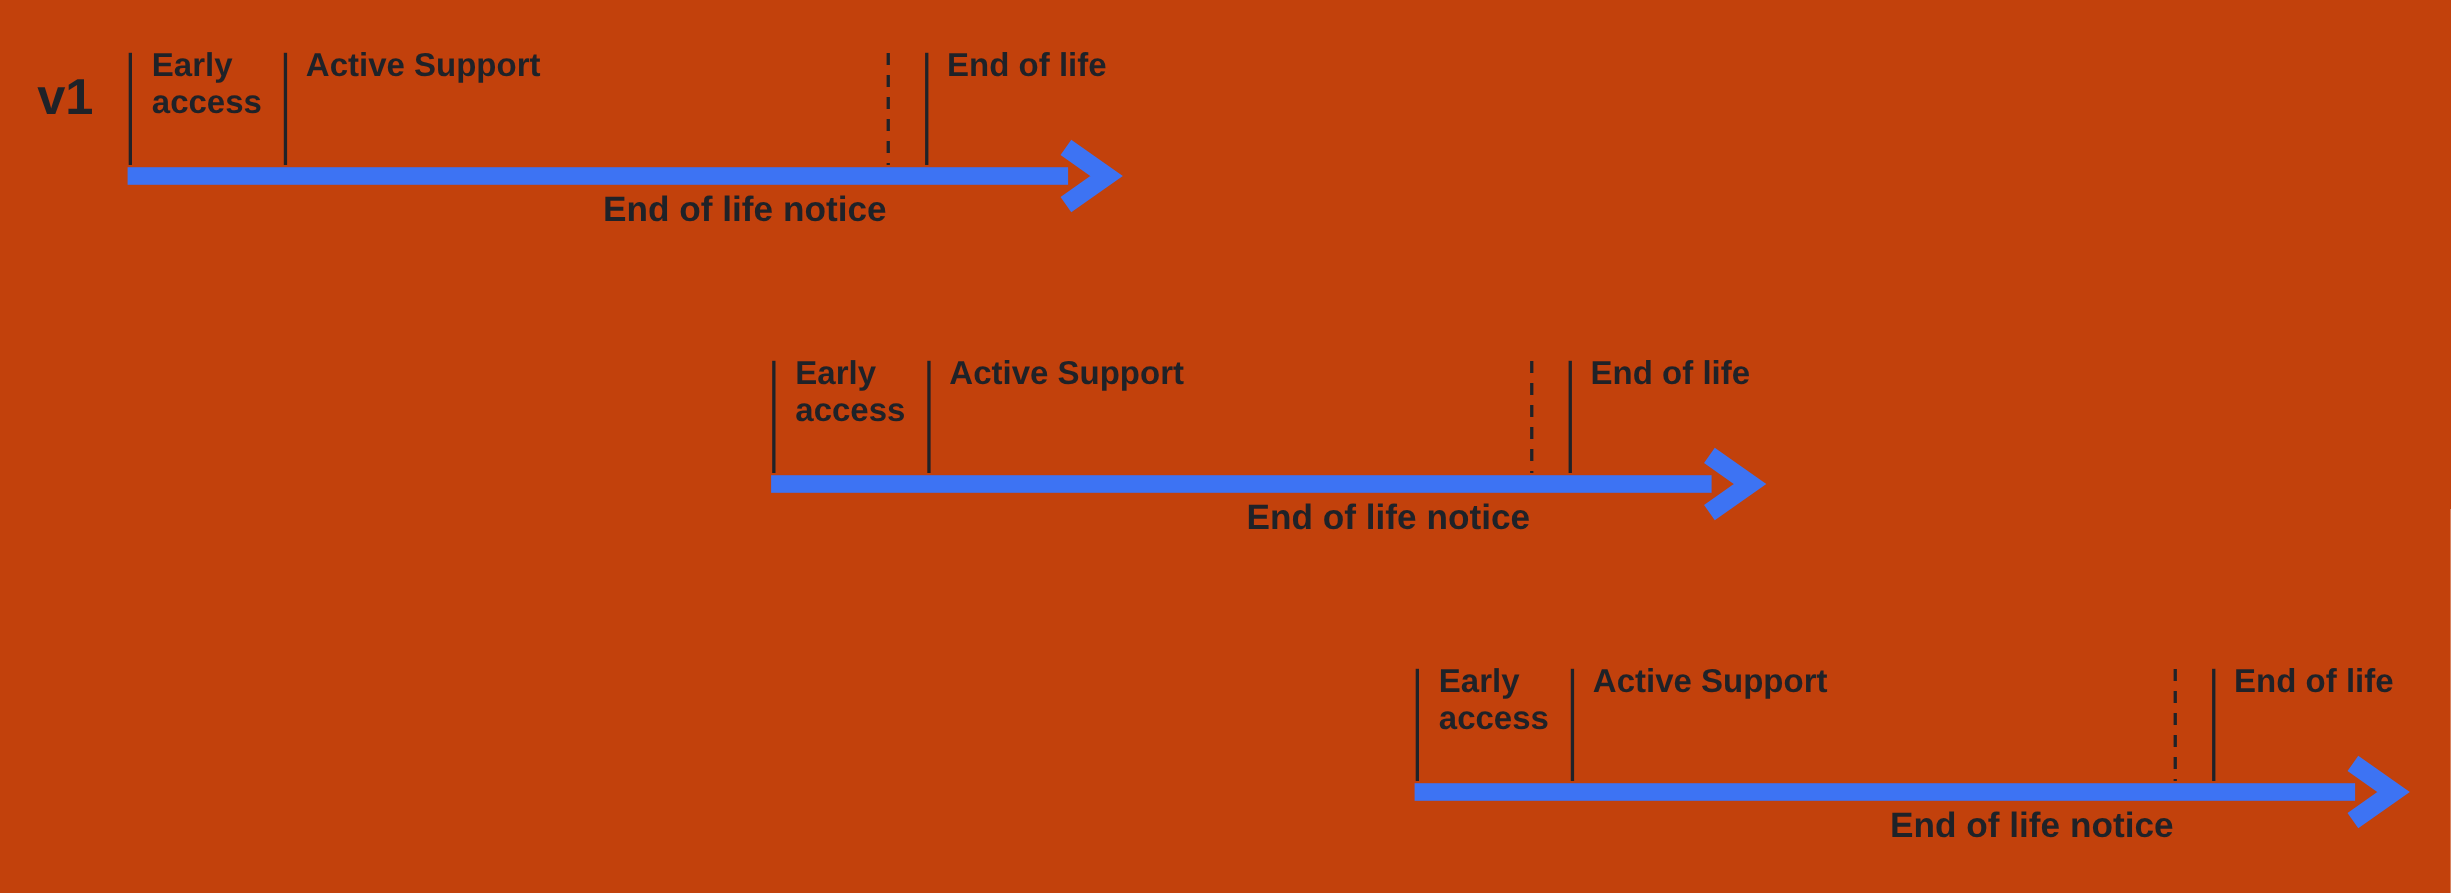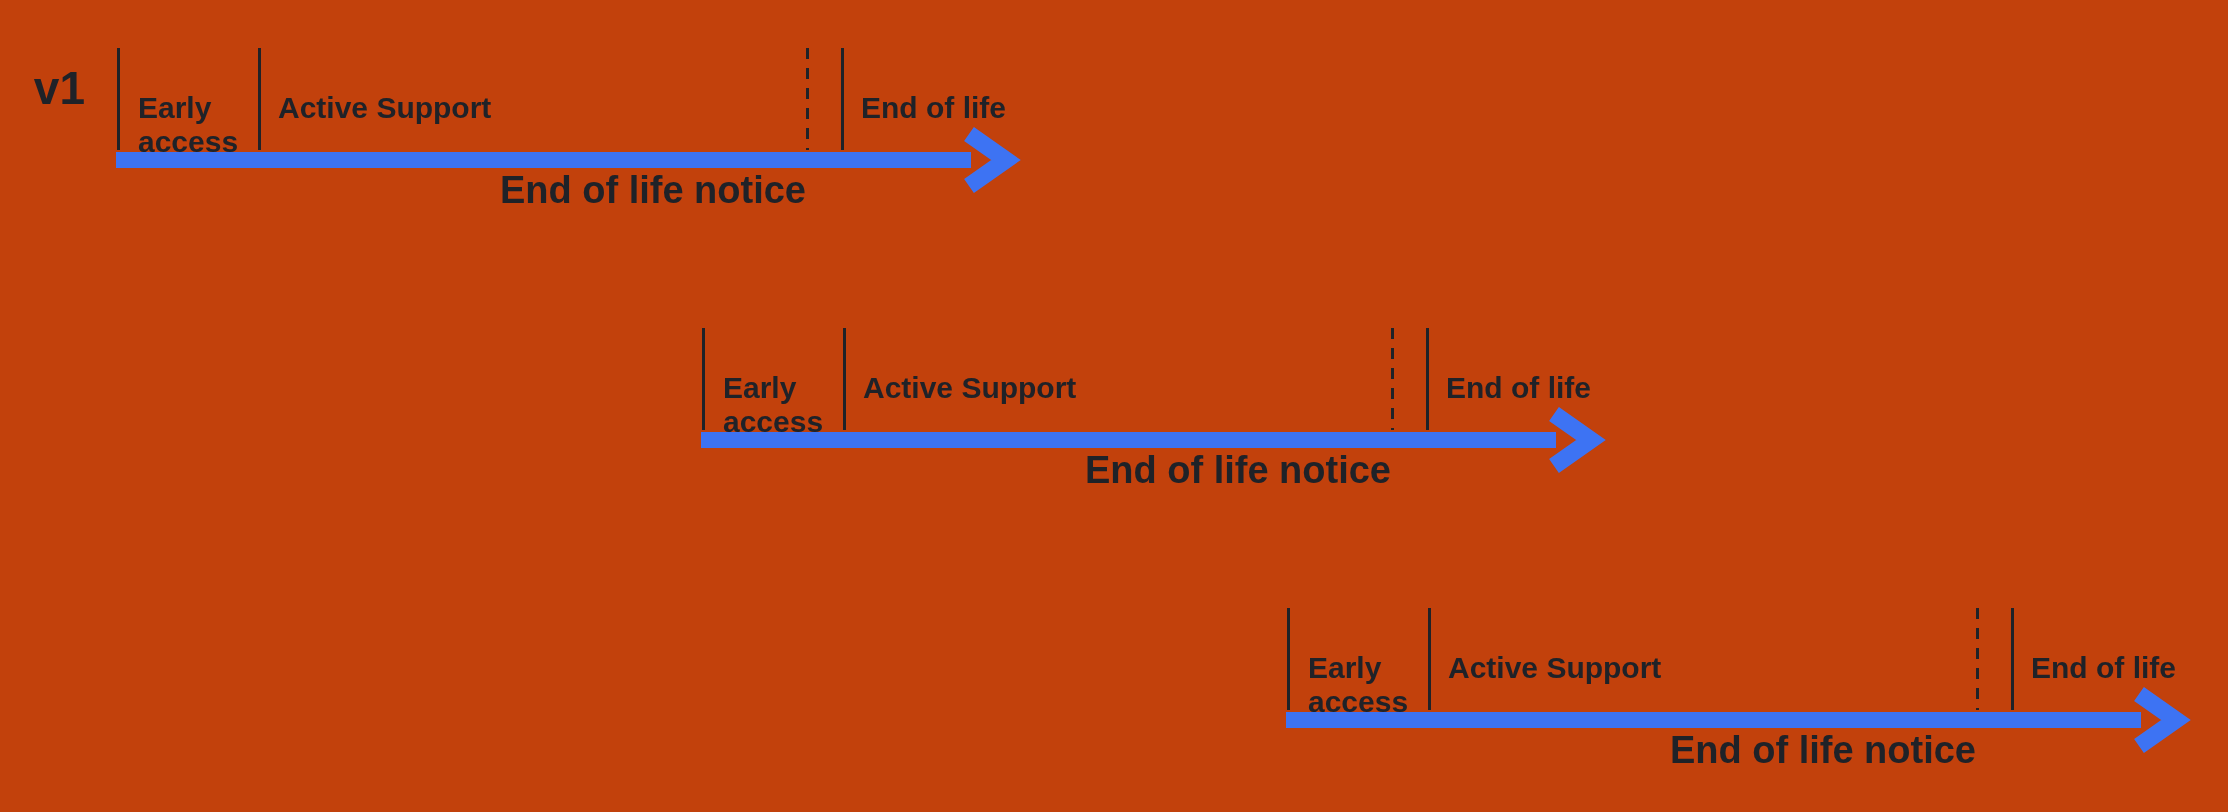--- a/index.html
+++ b/index.html
@@ -51,21 +51,20 @@
     background: repeating-linear-gradient(to bottom, var(--ink) 0 11px, transparent 11px 20px);
   }
 
   .phase {
     position: absolute;
     top: calc(var(--y0) - 5px);
     font-size: 30px;
     font-weight: 700;
     line-height: 34px;
     white-space: nowrap;
-    margin-top: 48px;
   }
   .phase.early { left: calc(var(--x0) + 21px); width: 132px; white-space: normal; }
   .phase.active { left: calc(var(--x0) + 161px); }
   .phase.eol { left: calc(var(--x0) + 744px); }
 
   .bar {
     position: absolute;
     left: calc(var(--x0) - 1px);
     top: calc(var(--y0) + 104px);
     width: 855px;
@@ -84,21 +83,21 @@
     stroke-linejoin: miter;
     stroke-linecap: butt;
   }
 
   .notice {
     position: absolute;
     left: calc(var(--x0) + 289px);
     top: calc(var(--y0) + 125px);
     width: 400px;
     text-align: right;
-    font-size: 38px;
+    font-size: 32px;
     font-weight: 700;
     line-height: 34px;
     white-space: nowrap;
   }
 </style>
 </head>
 <body>
 
 <div class="canvas">
 

